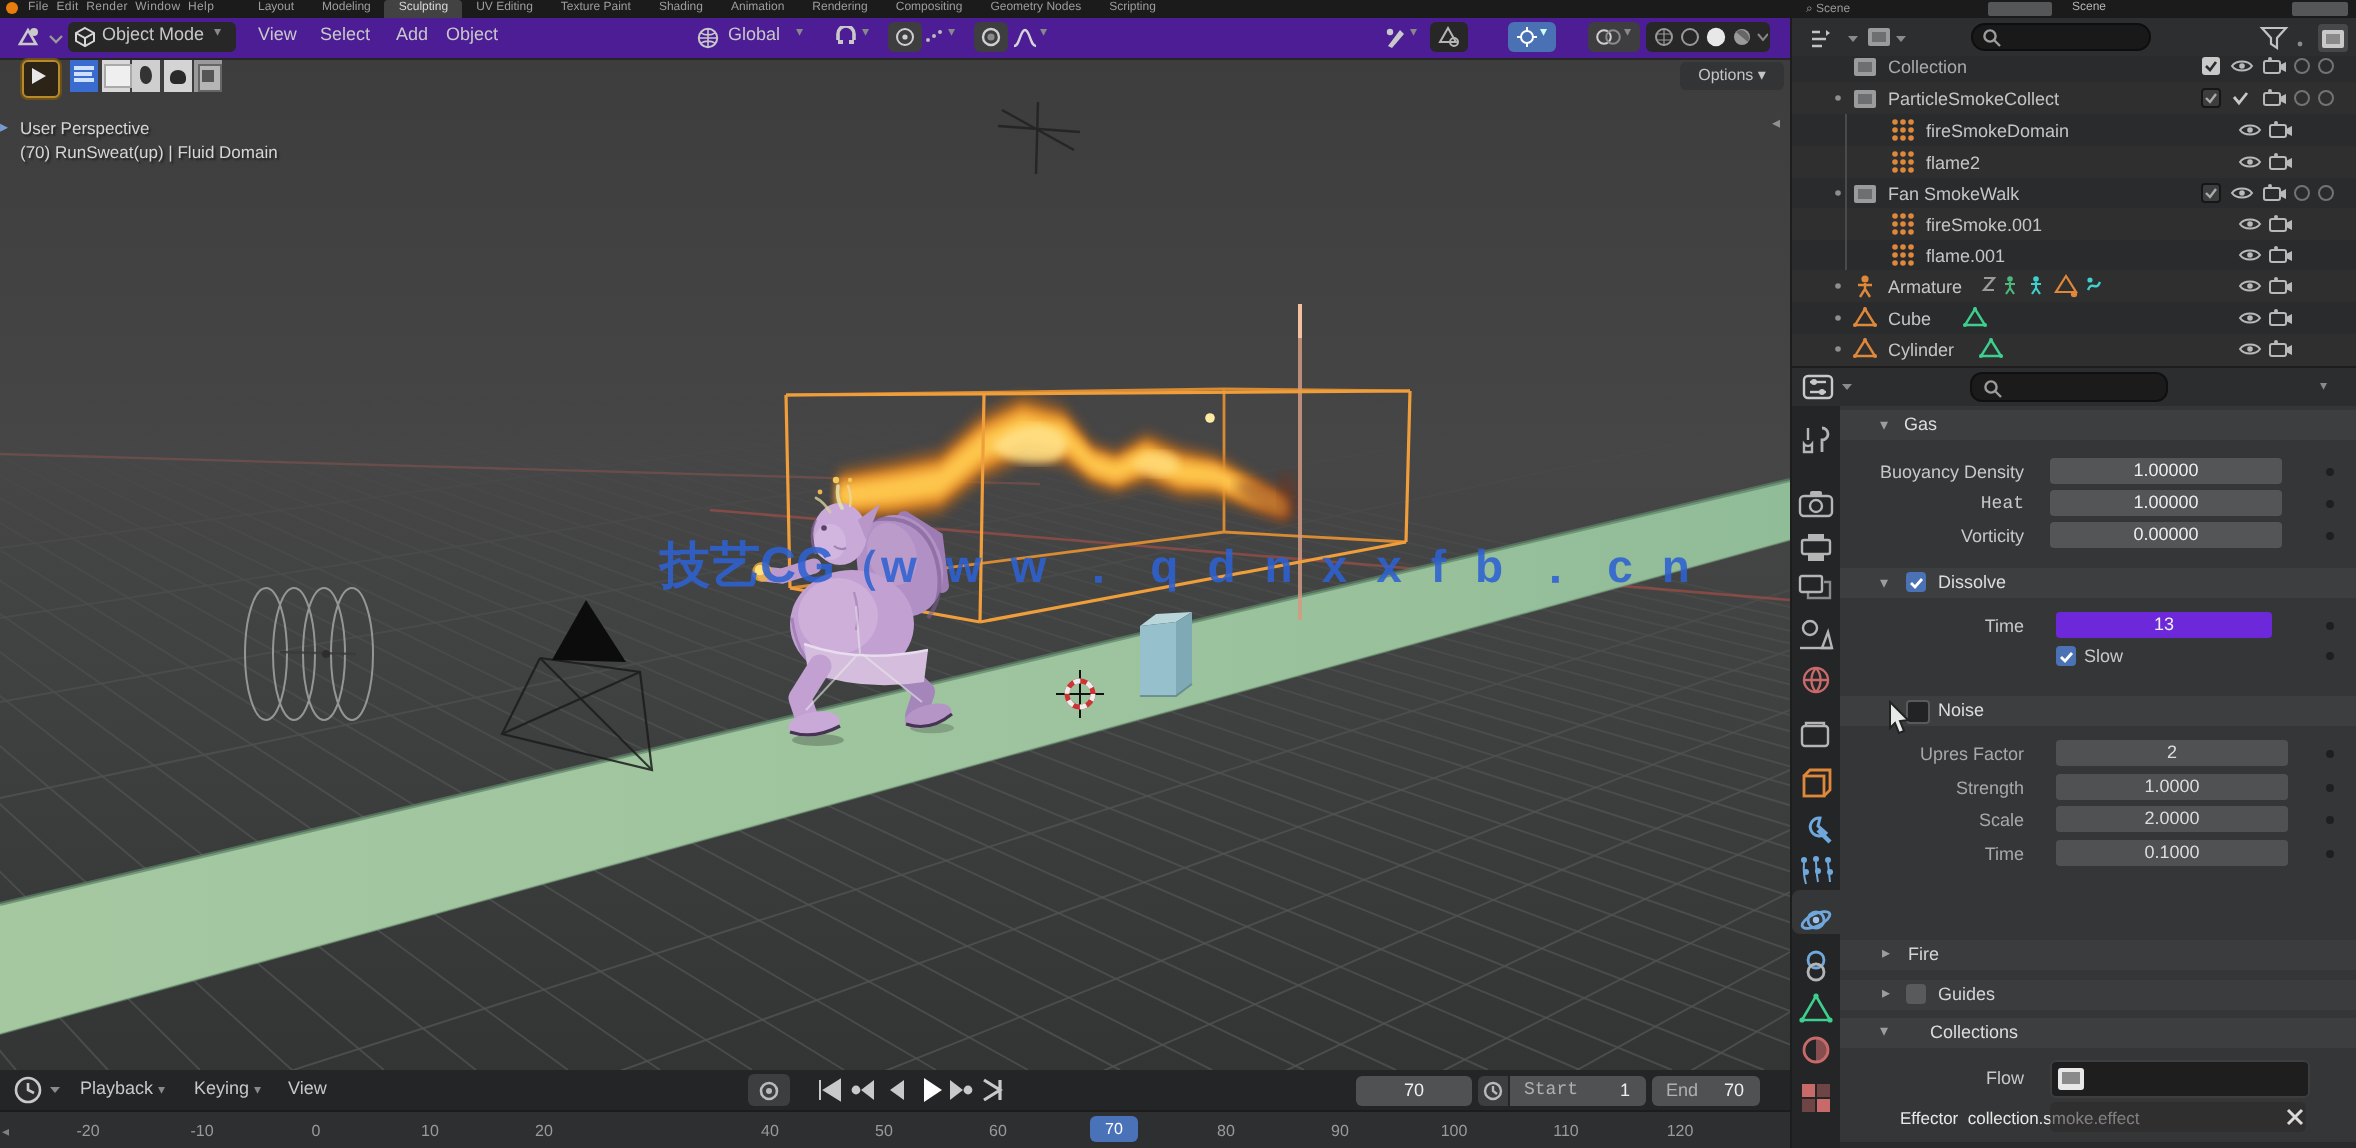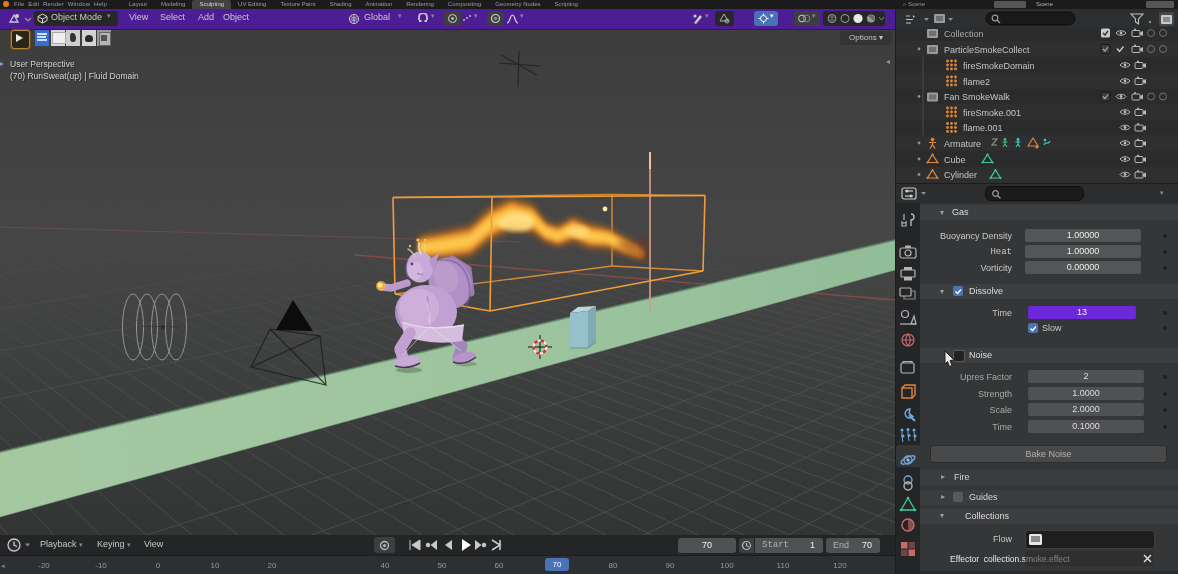--- a/index.html
+++ b/index.html
@@ -258,20 +258,21 @@
       </g>
 
       <g>
         <line x1="540" y1="326" x2="540" y2="350" stroke="#111" stroke-width="1"></line>
         <line x1="528" y1="338" x2="552" y2="338" stroke="#111" stroke-width="1"></line>
         <circle cx="540" cy="338" r="6.5" fill="none" stroke="#cc3333" stroke-width="2.4"></circle>
         <circle cx="540" cy="338" r="6.5" fill="none" stroke="#eeeeee" stroke-width="2.4" stroke-dasharray="3.4 3.4"></circle>
       </g>
     </svg>
 
+    <div class="abs" style="left:330px;top:257px;font-weight:bold;color:#2e62d2;opacity:0.88;font-size:25px;">技艺CG<span style="font-size:23px;">（</span><span style="letter-spacing:14.5px;font-size:23px;">www．qdnxxfb．cn</span></div>
 
     <div class="abs" style="left:10px;top:50px;font-size:8.5px;color:#d6d6d6;text-shadow:1px 1px 1px #222;">User Perspective</div>
     <div class="abs" style="left:10px;top:62px;font-size:8.5px;color:#d6d6d6;text-shadow:1px 1px 1px #222;">(70) RunSweat(up) | Fluid Domain</div>
     <div class="abs" style="left:0px;top:50px;font-size:8px;color:#7a9cd0;">▸</div>
     <div class="abs" style="left:886px;top:48px;font-size:8px;color:#909090;">◂</div>
   </div>
 
   <div class="abs" id="vphead" style="left:0;top:9px;width:895px;height:20px;background:#4c1d95;border-bottom:1px solid #262626;font-size:9px;color:#d2d2d2;">
     <svg class="abs" style="left:6px;top:3px;" width="26" height="14" viewBox="0 0 26 14">
       <path d="M4,10 L8,3 L12,10 Z" fill="none" stroke="#c9c9c9" stroke-width="1.3"></path>
@@ -715,21 +716,20 @@
       <div class="abs" style="left:243px;top:189px;width:4px;height:4px;background:#1f1f1f;border-radius:50%;"></div>
 
       <div class="abs txt" style="left:0;top:202px;width:92px;text-align:right;color:#a8a8a8;">Scale</div>
       <div class="abs" style="left:108px;top:200px;width:116px;height:13px;background:#505153;border-radius:2px;color:#ddd;text-align:center;line-height:13px;">2.0000</div>
       <div class="abs" style="left:243px;top:205px;width:4px;height:4px;background:#1f1f1f;border-radius:50%;"></div>
 
       <div class="abs txt" style="left:0;top:219px;width:92px;text-align:right;color:#a8a8a8;">Time</div>
       <div class="abs" style="left:108px;top:217px;width:116px;height:13px;background:#505153;border-radius:2px;color:#ddd;text-align:center;line-height:13px;">0.1000</div>
       <div class="abs" style="left:243px;top:222px;width:4px;height:4px;background:#1f1f1f;border-radius:50%;"></div>
 
-      <div class="abs" style="left:10px;top:242px;width:235px;height:16px;background:#48494b;border-radius:3px;border:1px solid #2c2c2c;color:#b2b2b2;text-align:center;line-height:16px;">Bake Noise</div>
 
       <div class="abs" style="left:0;top:267px;width:258px;height:15px;background:#3b3c3e;"></div>
       <div class="abs" style="left:21px;top:269px;color:#9d9d9d;font-size:8px;">▸</div>
       <div class="abs txt" style="left:34px;top:269px;color:#d5d5d5;">Fire</div>
 
       <div class="abs" style="left:0;top:287px;width:258px;height:15px;background:#3b3c3e;"></div>
       <div class="abs" style="left:21px;top:289px;color:#9d9d9d;font-size:8px;">▸</div>
       <div class="abs" style="left:33px;top:289px;width:10px;height:10px;background:#595a5c;border-radius:2px;"></div>
       <div class="abs txt" style="left:49px;top:289px;color:#d5d5d5;">Guides</div>
 

